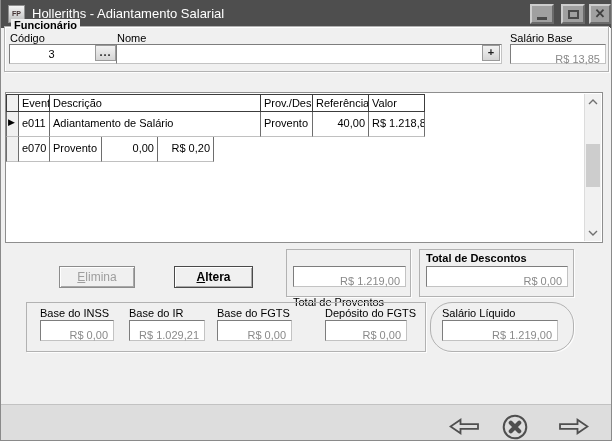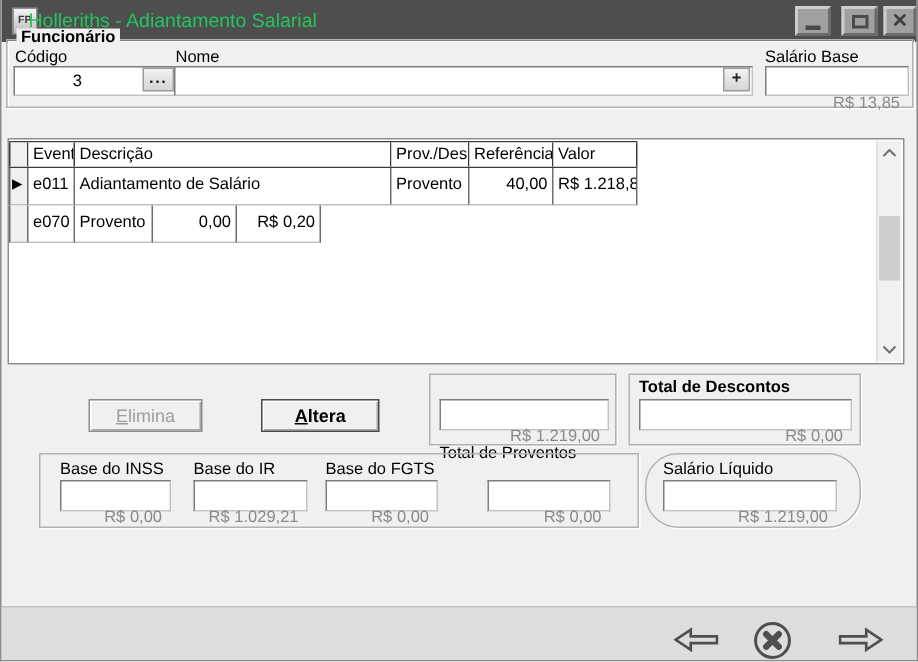--- a/index.html
+++ b/index.html
@@ -7,42 +7,42 @@
   body { font-family: "Liberation Sans", sans-serif; font-size: 11px; color:#000; }
 
   .window { position:relative; width:612px; height:441px; background:#f0f0f0;
             border:1px solid #8a8a8a; border-top:none; overflow:hidden; }
 
   
   .titlebar { position:absolute; left:0; top:0; width:612px; height:28px; background:#4e4e4e; }
   .app-icon { position:absolute; left:7px; top:5px; width:17px; height:18px;
               background:linear-gradient(#f4f4f4,#bdbdbd); border:1px solid #8f8f8f;
               color:#433; font-size:7px; font-weight:bold; text-align:center; line-height:16px; }
-  .title-text { position:absolute; left:18px; top:0; height:28px; line-height:28px;
-                color:#22c55e; font-size:13px; white-space:nowrap; }
+  .title-text { position:absolute; left:31px; top:0; height:28px; line-height:28px;
+                color:#ffffff; font-size:13px; white-space:nowrap; }
   .winbtn { position:absolute; top:4px; width:24px; height:20px; background:#a0a0a0;
             border:2px solid; border-color:#cdcdcd #6b6b6b #6b6b6b #cdcdcd;
             display:flex; align-items:center; justify-content:center; }
   .winbtn.min  { left:529px; }
   .winbtn.max  { left:560px; }
   .winbtn.close{ left:588px; width:22px; }
   .glyph-min { width:10px; height:3px; background:#4a4a4a; margin-top:8px; }
   .glyph-max { width:11px; height:9px; border:2px solid #4a4a4a; }
   .glyph-close { font-size:13px; font-weight:900; color:#3f3f3f; line-height:14px; }
 
   
   .groupbox { position:absolute; border:1px solid #b2b2b2; box-shadow:1px 1px 0 #ffffff inset, 1px 1px 0 #fdfdfd; }
   .groupbox > .legend { position:absolute; top:-8px; left:6px; background:#f0f0f0; padding:0 3px; font-weight:bold; }
   .panelbox { position:absolute; border:1px solid #b2b2b2; box-shadow:1px 1px 0 #fdfdfd; }
 
   .lbl { position:absolute; white-space:nowrap; }
 
   .field { position:absolute; background:#ffffff; border:1px solid #848484;
            border-color:#7d7d7d #c3c3c3 #c3c3c3 #7d7d7d; height:20px; font-size:11px; }
-  .field.ro { color:#8a8a8a; text-align:right; padding:18px 5px 0 0; }
+  .field.ro { color:#8a8a8a; text-align:right; padding:8px 5px 0 0; }
   input.field { padding:0; }
 
   .mini-btn { position:absolute; top:1px; height:16px; background:linear-gradient(#f2f2f2,#d5d5d5);
               border:1px solid #9a9a9a; font-size:11px; line-height:13px; text-align:center; color:#222; }
 
   
   .grid { position:absolute; left:4px; top:92px; width:598px; height:151px;
           background:#ffffff; border:1px solid #8e8e8e; }
   .g-header { display:flex; height:18px; width:419px; border-bottom:1px solid #3c3c3c; border-top:1px solid #3c3c3c; margin-top:1px; }
   .g-header .hcell { background:#ffffff; border-right:1px solid #3c3c3c; padding:2px 3px 0; overflow:hidden; white-space:nowrap; }
@@ -162,20 +162,21 @@
     <div class="field ro" style="left:6px; top:16px; width:142px; height:21px;">R$ 0,00</div>
   </div>
 
   <div class="panelbox" style="left:25px; top:302px; width:400px; height:50px;">
     <span class="lbl" style="left:13px; top:4px;">Base do INSS</span>
     <div class="field ro" style="left:13px; top:17px; width:74px; height:21px;">R$ 0,00</div>
     <span class="lbl" style="left:102px; top:4px;">Base do IR</span>
     <div class="field ro" style="left:102px; top:17px; width:76px; height:21px;">R$ 1.029,21</div>
     <span class="lbl" style="left:190px; top:4px;">Base do FGTS</span>
     <div class="field ro" style="left:190px; top:17px; width:75px; height:21px;">R$ 0,00</div>
+    <span class="lbl" style="left:298px; top:4px;">Depósito do FGTS</span>
     <div class="field ro" style="left:298px; top:17px; width:82px; height:21px;">R$ 0,00</div>
   </div>
   <div class="panelbox" style="left:429px; top:302px; width:144px; height:50px;border-radius:22px;">
     <span class="lbl" style="left:11px; top:4px;">Salário Líquido</span>
     <div class="field ro" style="left:11px; top:17px; width:116px; height:21px;">R$ 1.219,00</div>
   </div>
 
   <div class="bottombar">
     <svg class="navicon" style="left:448px; top:13px;" width="30" height="17" viewBox="0 0 30 17">
       <path d="M29 6.2 H11.5 V1.8 L1.5 8.5 L11.5 15.2 V10.8 H29 Z" fill="none" stroke="#4f4f4f" stroke-width="1.8"></path>

